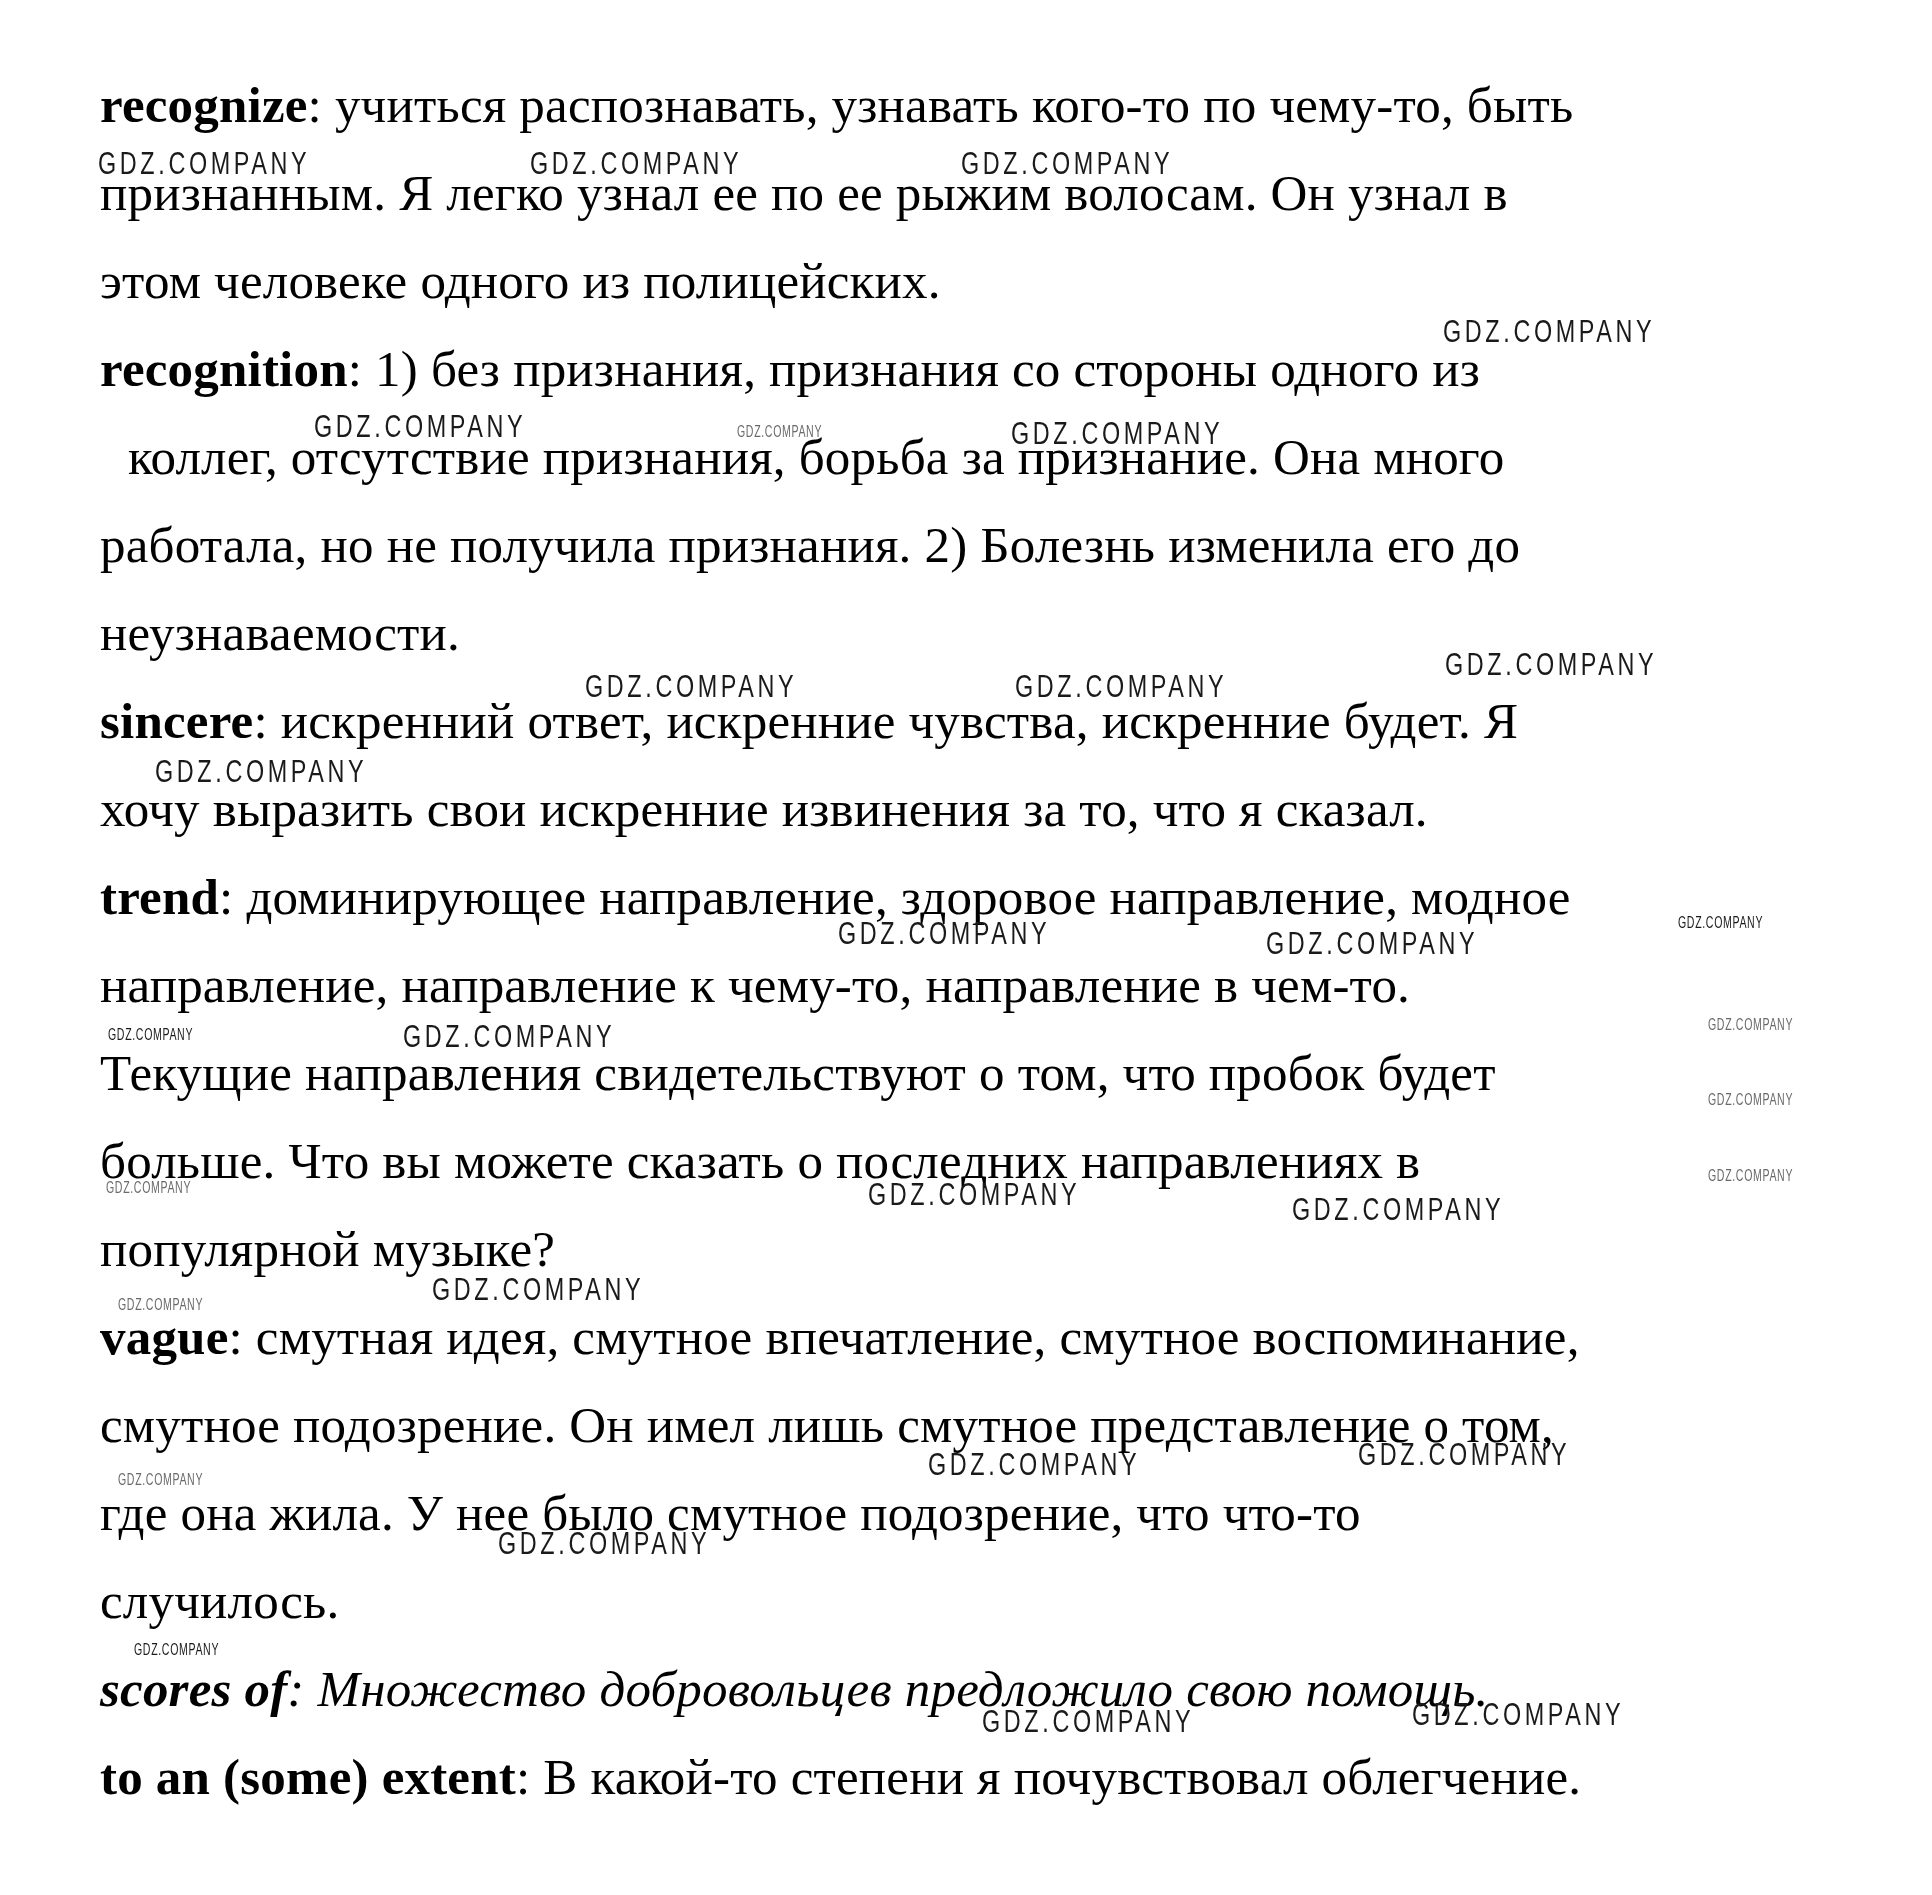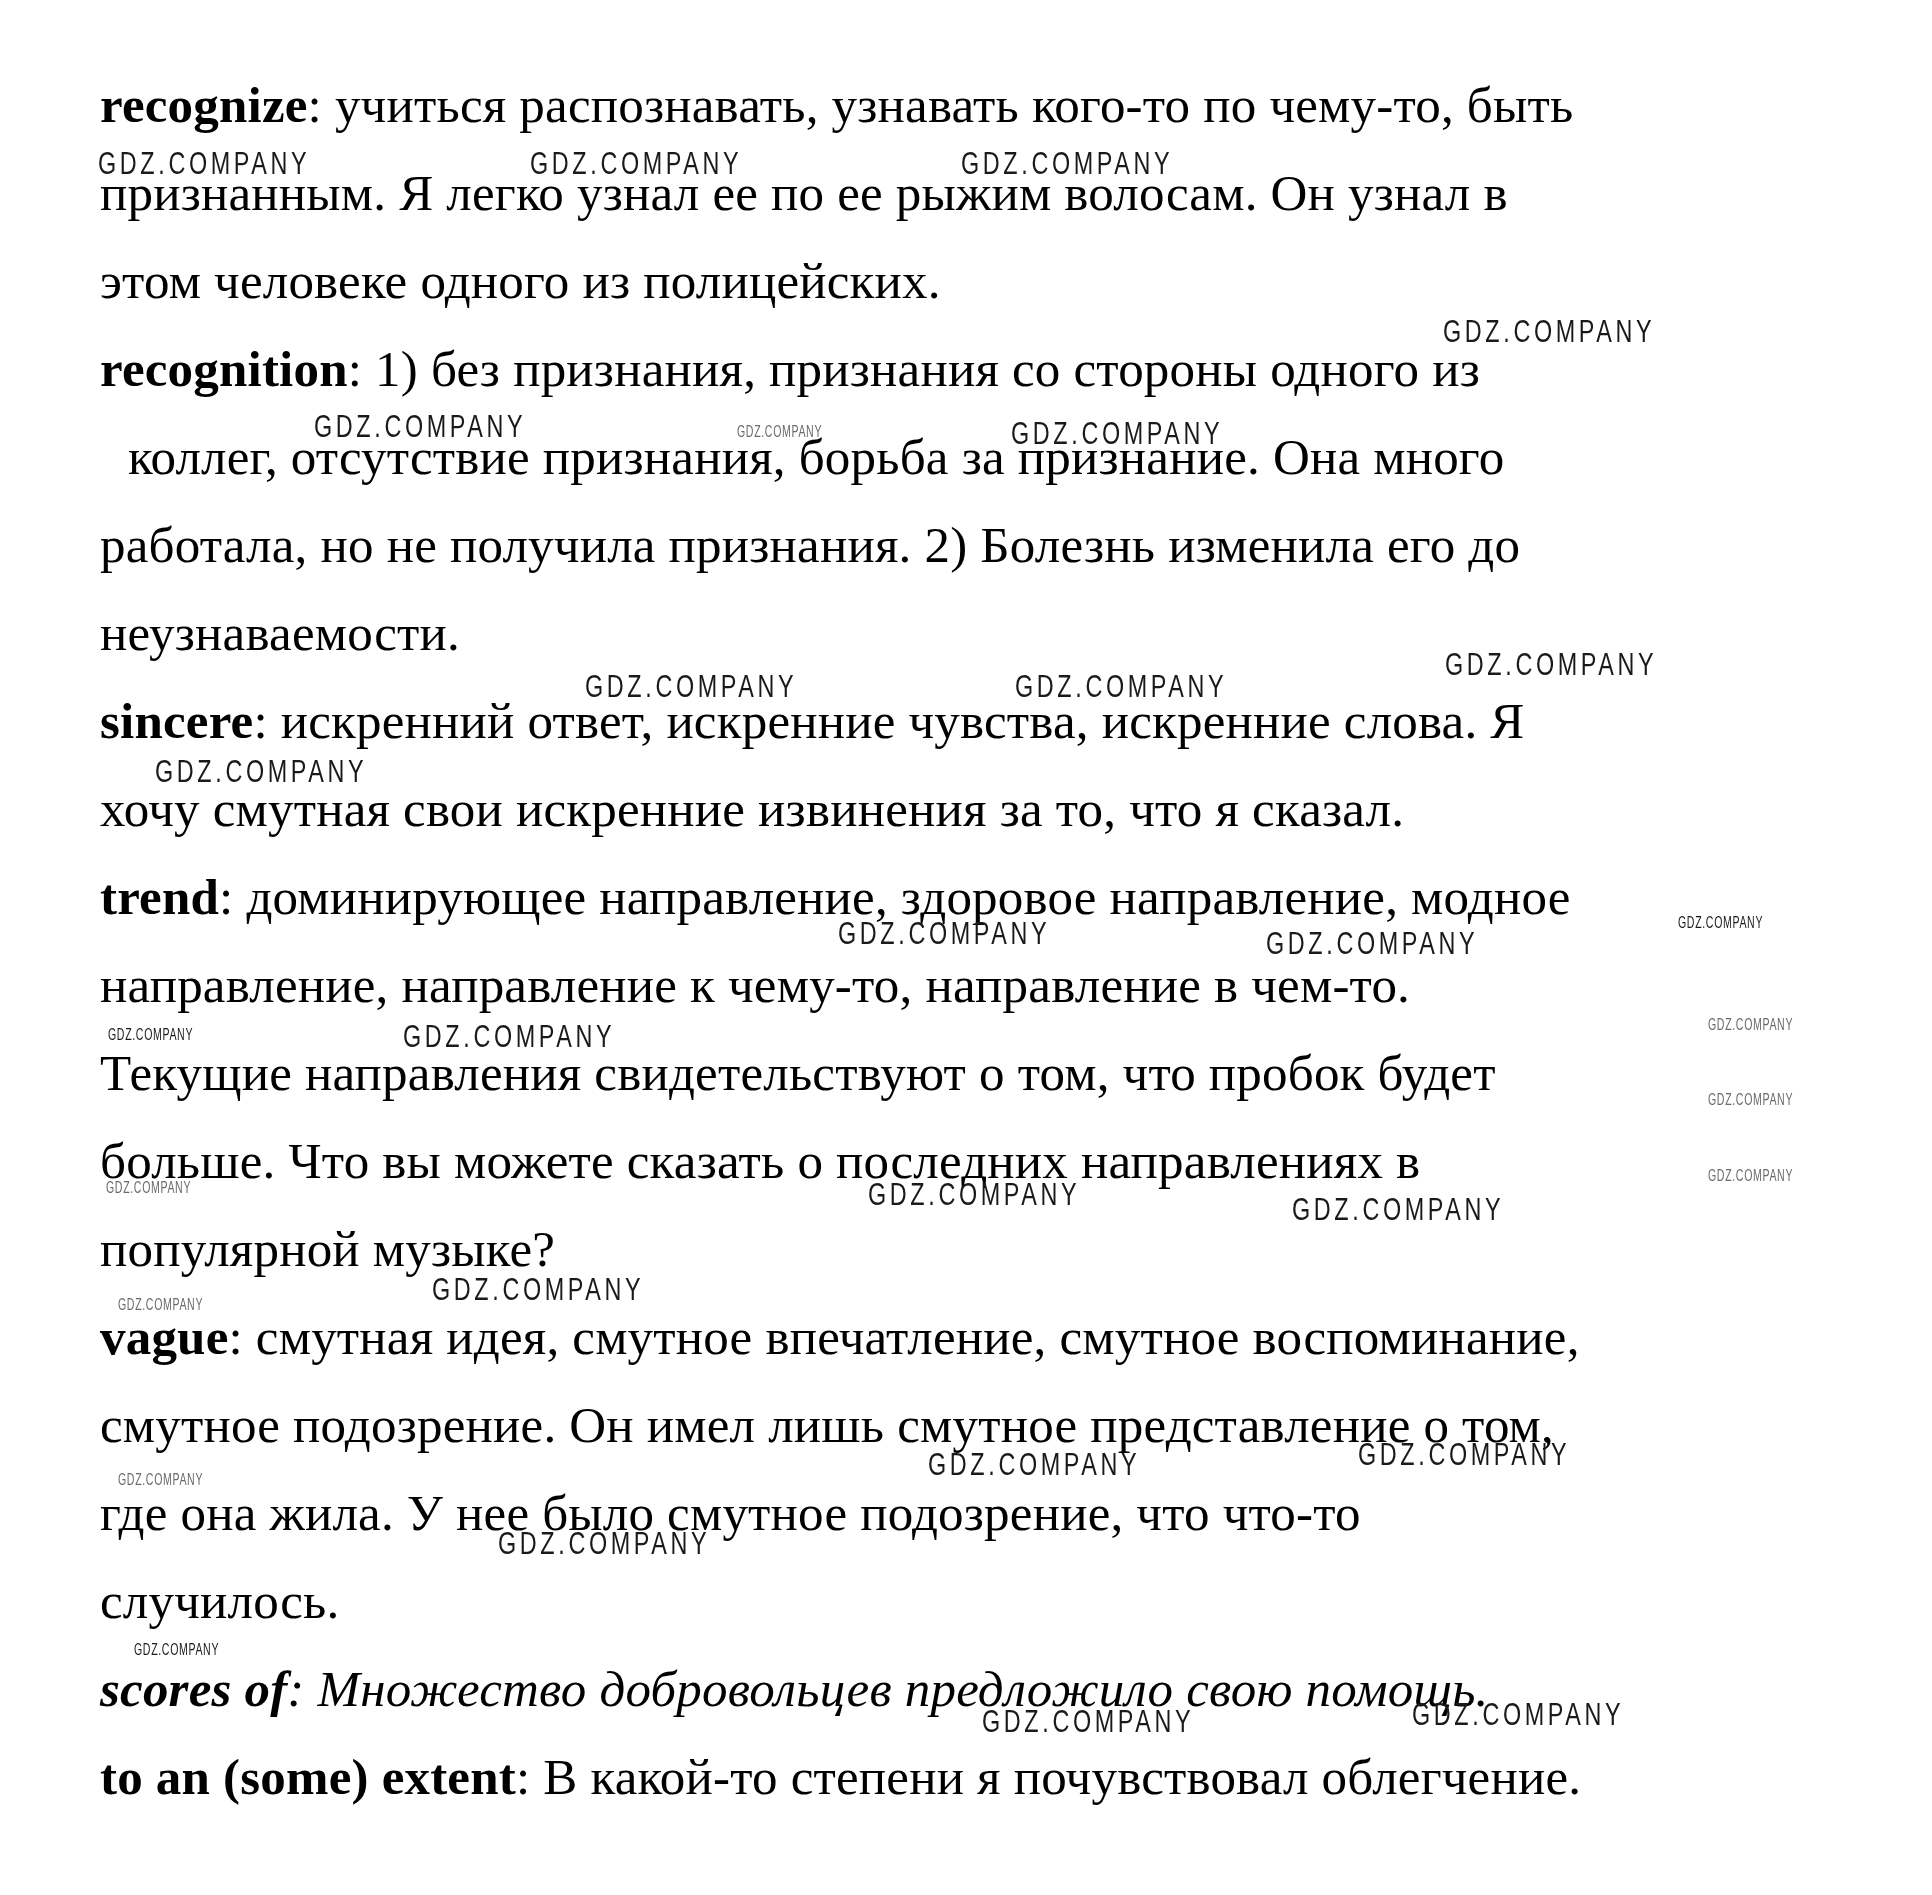--- a/index.html
+++ b/index.html
@@ -39,22 +39,22 @@
 
 <div class="page">
   <div id="text-block">
       <div class="line" style="top: 80px;"><b class="term">recognize</b><span>: учиться распознавать, узнавать кого-то по чему-то, быть</span></div>
       <div class="line" style="top: 168px;"><span>признанным. Я легко узнал ее по ее рыжим волосам. Он узнал в</span></div>
       <div class="line" style="top: 256px;"><span>этом человеке одного из полицейских.</span></div>
       <div class="line" style="top: 344px;"><b class="term">recognition</b><span>: 1) без признания, признания со стороны одного из</span></div>
       <div class="line" style="top: 432px; margin-left: 28px;"><span>коллег, отсутствие признания, борьба за признание. Она много</span></div>
       <div class="line" style="top: 520px;"><span>работала, но не получила признания. 2) Болезнь изменила его до</span></div>
       <div class="line" style="top: 608px;"><span>неузнаваемости.</span></div>
-      <div class="line" style="top: 696px;"><b class="term">sincere</b><span>: искренний ответ, искренние чувства, искренние слова. Я</span></div>
-      <div class="line" style="top: 784px;"><span>хочу смутная свои искренние извинения за то, что я сказал.</span></div>
+      <div class="line" style="top: 696px;"><b class="term">sincere</b><span>: искренний ответ, искренние чувства, искренние будет. Я</span></div>
+      <div class="line" style="top: 784px;"><span>хочу выразить свои искренние извинения за то, что я сказал.</span></div>
       <div class="line" style="top: 872px;"><b class="term">trend</b><span>: доминирующее направление, здоровое направление, модное</span></div>
       <div class="line" style="top: 960px;"><span>направление, направление к чему-то, направление в чем-то.</span></div>
       <div class="line" style="top: 1048px;"><span>Текущие направления свидетельствуют о том, что пробок будет</span></div>
       <div class="line" style="top: 1136px;"><span>больше. Что вы можете сказать о последних направлениях в</span></div>
       <div class="line" style="top: 1224px;"><span>популярной музыке?</span></div>
       <div class="line" style="top: 1312px;"><b class="term">vague</b><span>: смутная идея, смутное впечатление, смутное воспоминание,</span></div>
       <div class="line" style="top: 1400px;"><span>смутное подозрение. Он имел лишь смутное представление о том,</span></div>
       <div class="line" style="top: 1488px;"><span>где она жила. У нее было смутное подозрение, что что-то</span></div>
       <div class="line" style="top: 1576px;"><span>случилось.</span></div>
       <div class="line" style="top: 1664px; font-style: italic;"><b class="term">scores of</b><span>: Множество добровольцев предложило свою помощь.</span></div>

